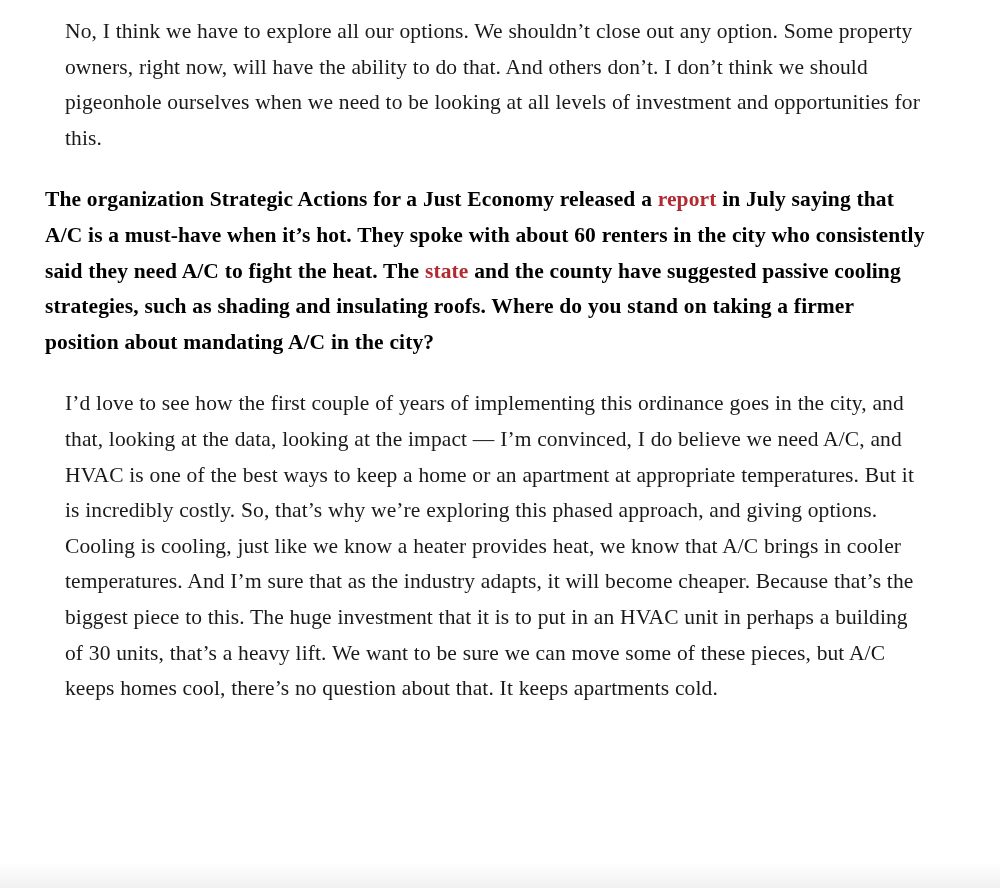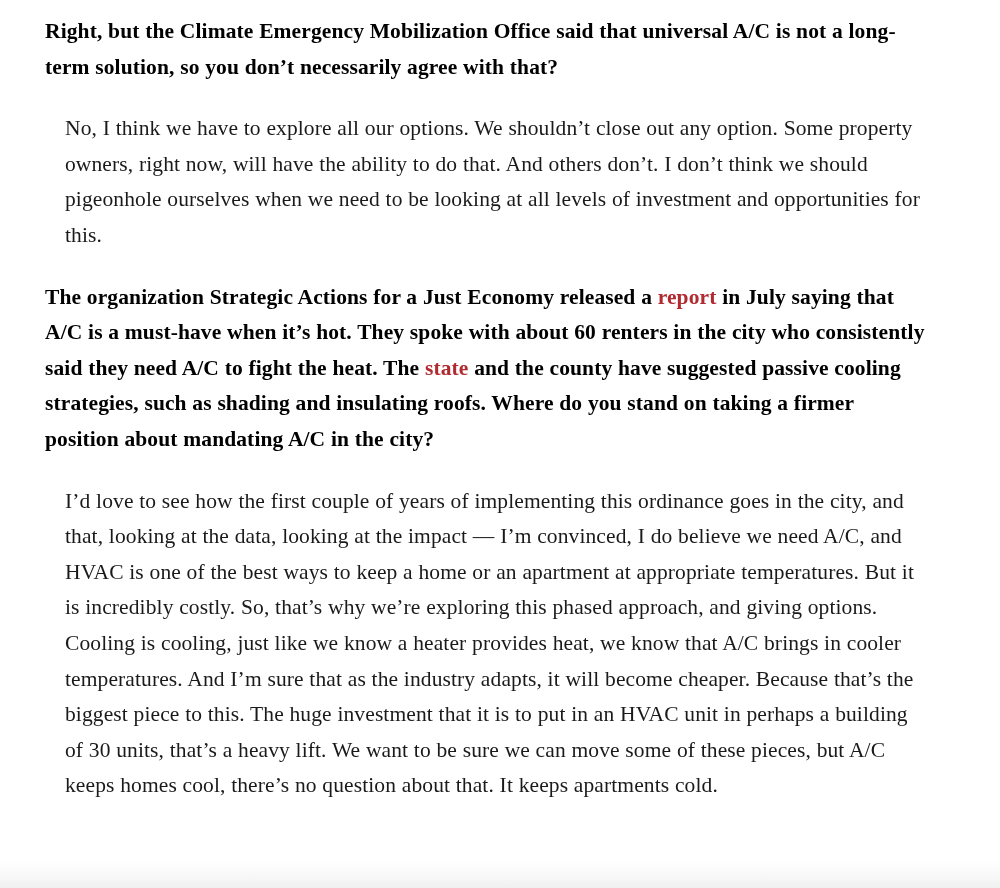--- a/index.html
+++ b/index.html
@@ -65,21 +65,20 @@
     height: 26px;
     background: linear-gradient(to bottom, rgba(245,245,245,0) 0%, rgba(243,243,243,0.75) 65%, rgba(240,240,240,1) 100%);
     pointer-events: none;
   }
 </style>
 </head>
 <body>
 
 <article id="article">
 
-  <p class="q">Right, but the Climate Emergency Mobilization Office said that universal A/C is not a long-term solution, so you don’t necessarily agree with that?</p>
 
   <p class="a">No, I think we have to explore all our options. We shouldn’t close out any option. Some property owners, right now, will have the ability to do that. And others don’t. I don’t think we should pigeonhole ourselves when we need to be looking at all levels of investment and opportunities for this.</p>
 
   <p class="q"><span>The organization Strategic Actions for a Just Economy released a </span><a class="inline-link" href="#">report</a><span> in July saying that A/C is a must-have when it’s hot. They spoke with about 60 renters in the city who consistently said they need A/C to fight the heat. The </span><a class="inline-link" href="#">state</a><span> and the county have suggested passive cooling strategies, such as shading and insulating roofs. Where do you stand on taking a firmer position about mandating A/C in the city?</span></p>
 
   <p class="a last">I’d love to see how the first couple of years of implementing this ordinance goes in the city, and that, looking at the data, looking at the impact — I’m convinced, I do believe we need A/C, and HVAC is one of the best ways to keep a home or an apartment at appropriate temperatures. But it is incredibly costly. So, that’s why we’re exploring this phased approach, and giving options. Cooling is cooling, just like we know a heater provides heat, we know that A/C brings in cooler temperatures. And I’m sure that as the industry adapts, it will become cheaper. Because that’s the biggest piece to this. The huge investment that it is to put in an HVAC unit in perhaps a building of 30 units, that’s a heavy lift. We want to be sure we can move some of these pieces, but A/C keeps homes cool, there’s no question about that. It keeps apartments cold.</p>
 
 </article>
 
 <div id="bottom-fade"></div>

